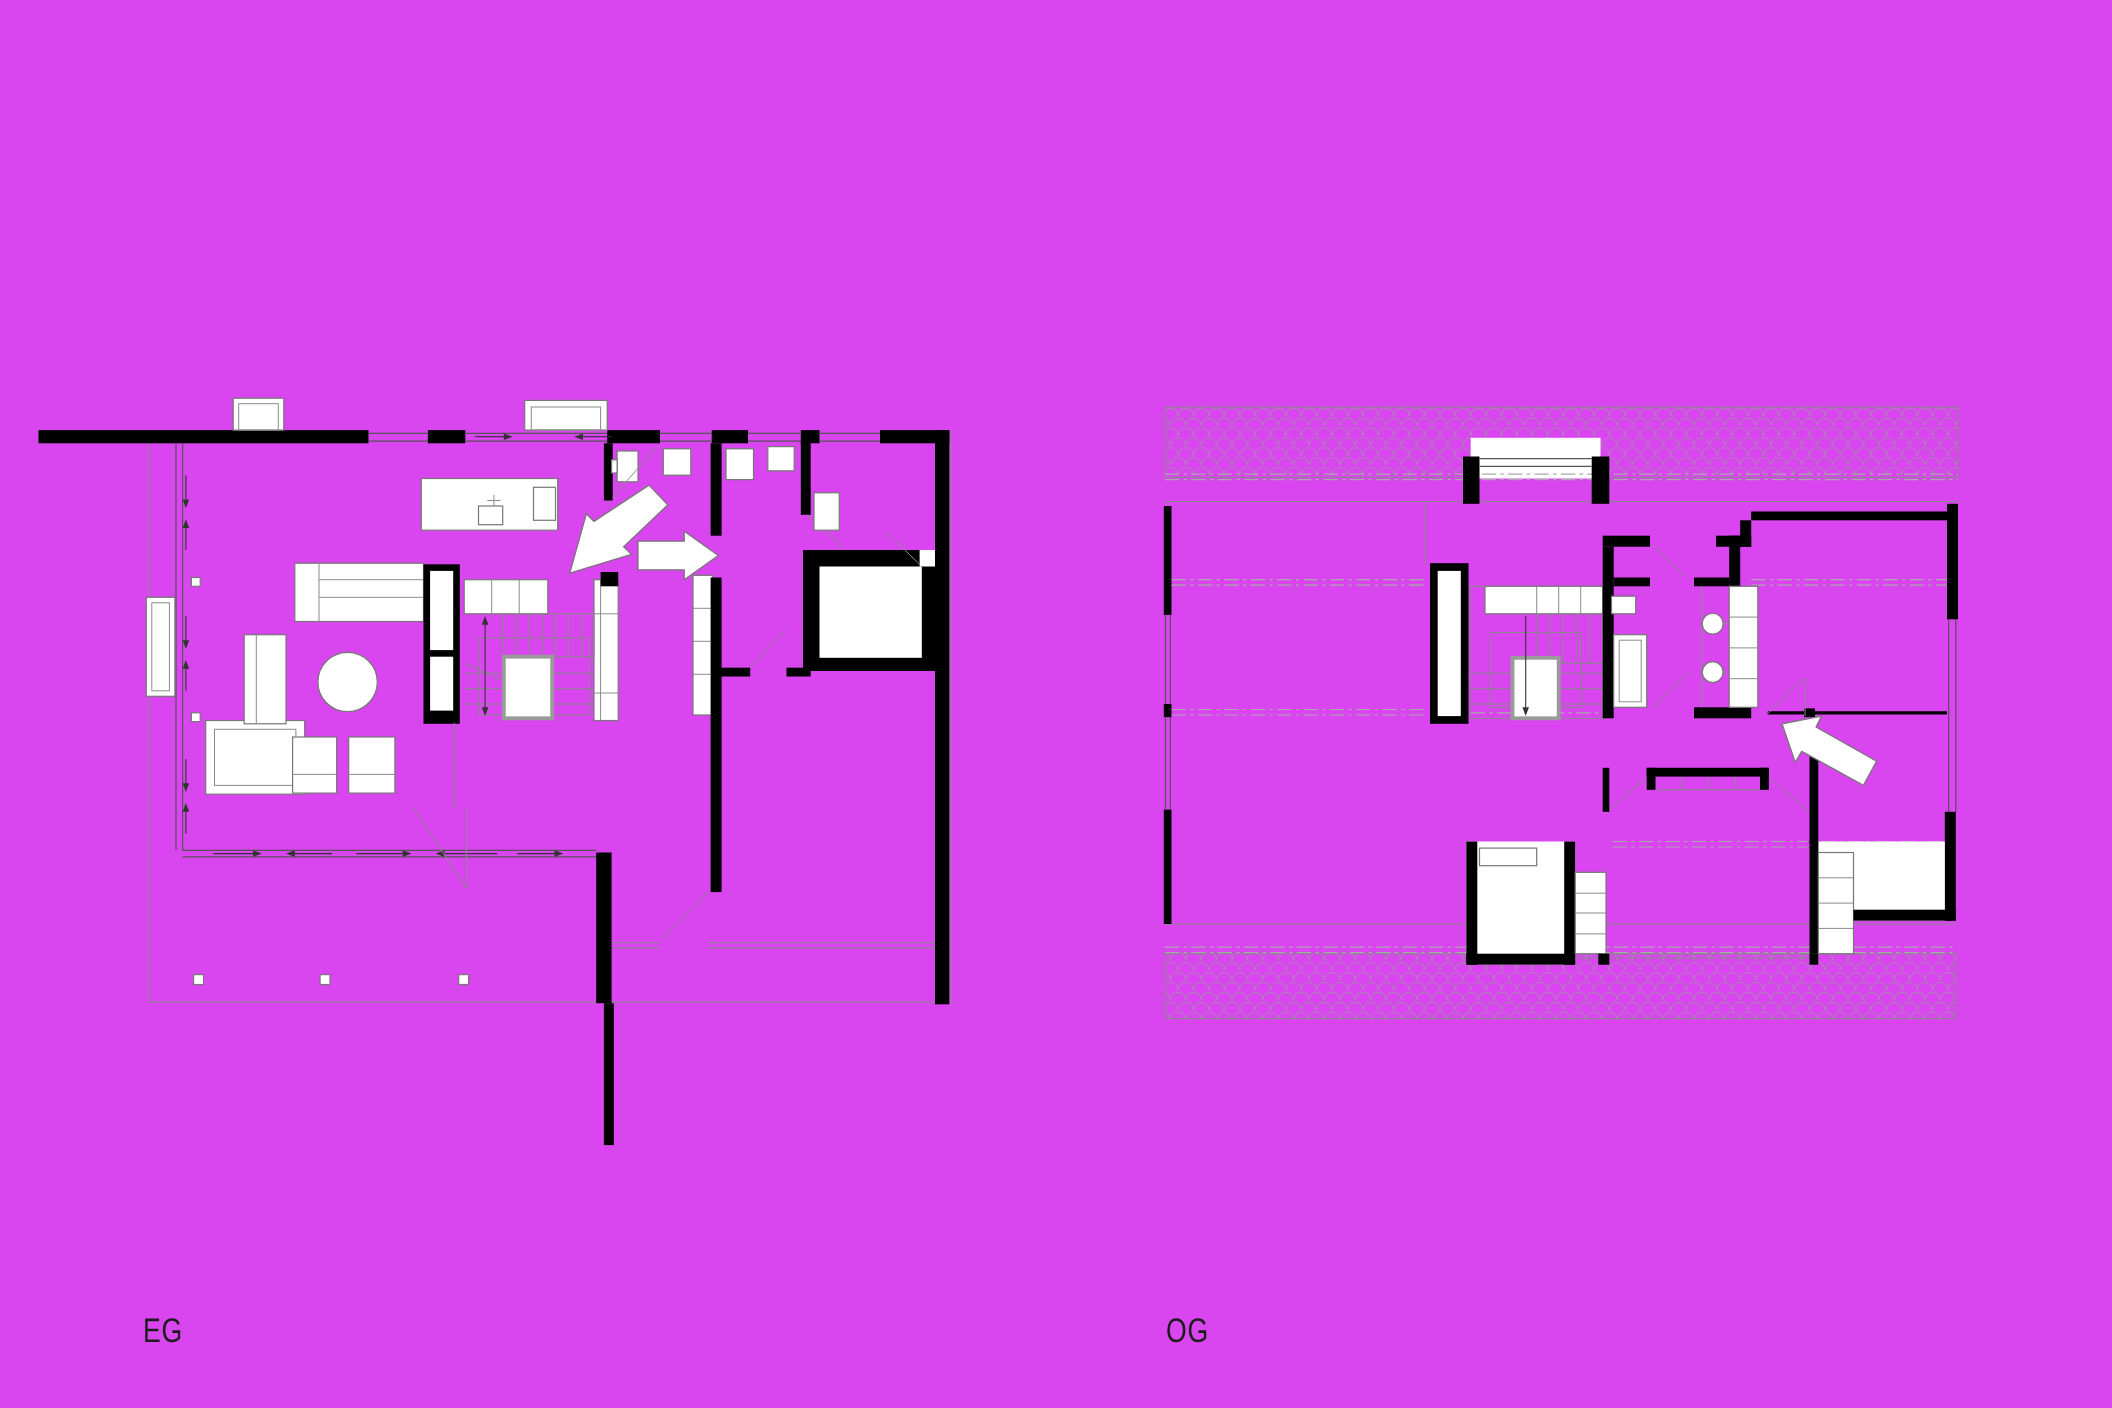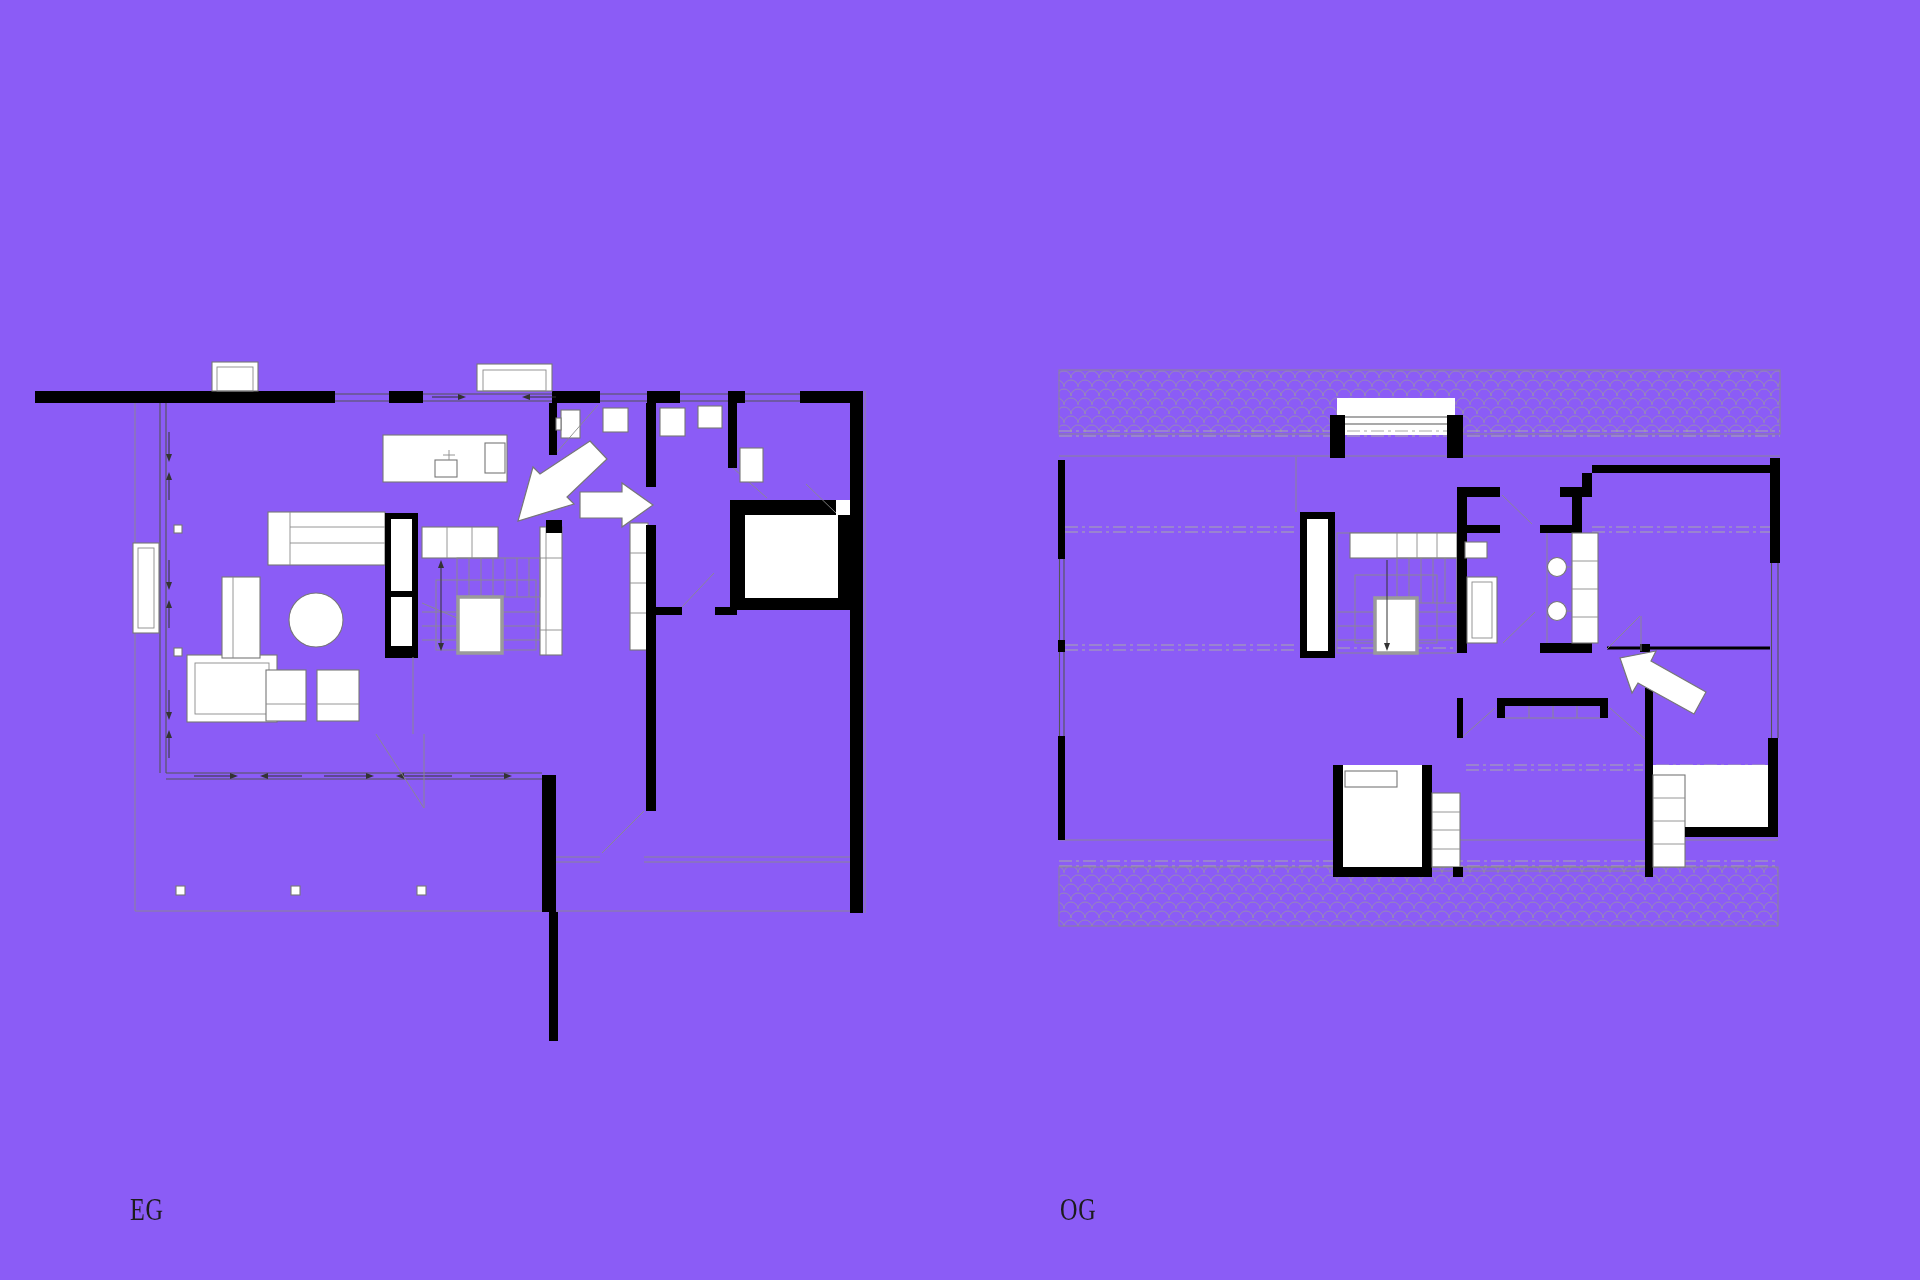--- a/index.html
+++ b/index.html
@@ -1,17 +1,17 @@
 <!DOCTYPE html>
 <html><head>
 <meta charset="utf-8">
 <style>
   html,body{margin:0;padding:0;background:#fff;}
-  .stage{position:relative;width:1920px;height:1280px;background:#8b5cf6;overflow:hidden;
-         font-family:Liberation Serif, serif;}
+  .stage{position:relative;width:1920px;height:1280px;background:#d946ef;overflow:hidden;
+         font-family:Liberation Sans, sans-serif;}
   .plan-label{position:absolute;font-size:31px;font-weight:400;color:#1c1c1c;
               letter-spacing:1px;transform:scaleX(0.78);transform-origin:left bottom;}
   #label-eg{left:130px;top:1192px;}
   #label-og{left:1060px;top:1192px;}
   svg{position:absolute;left:0;top:0;}
   .w{fill:#000;stroke:none;}
   .wh{fill:#fff;stroke:none;}
   .tl{stroke:#555;stroke-width:1.1;fill:none;}
   .t2{stroke:#8a8a8a;stroke-width:0.9;fill:none;}
   .furn{stroke:#777;stroke-width:1.1;fill:#fff;}

